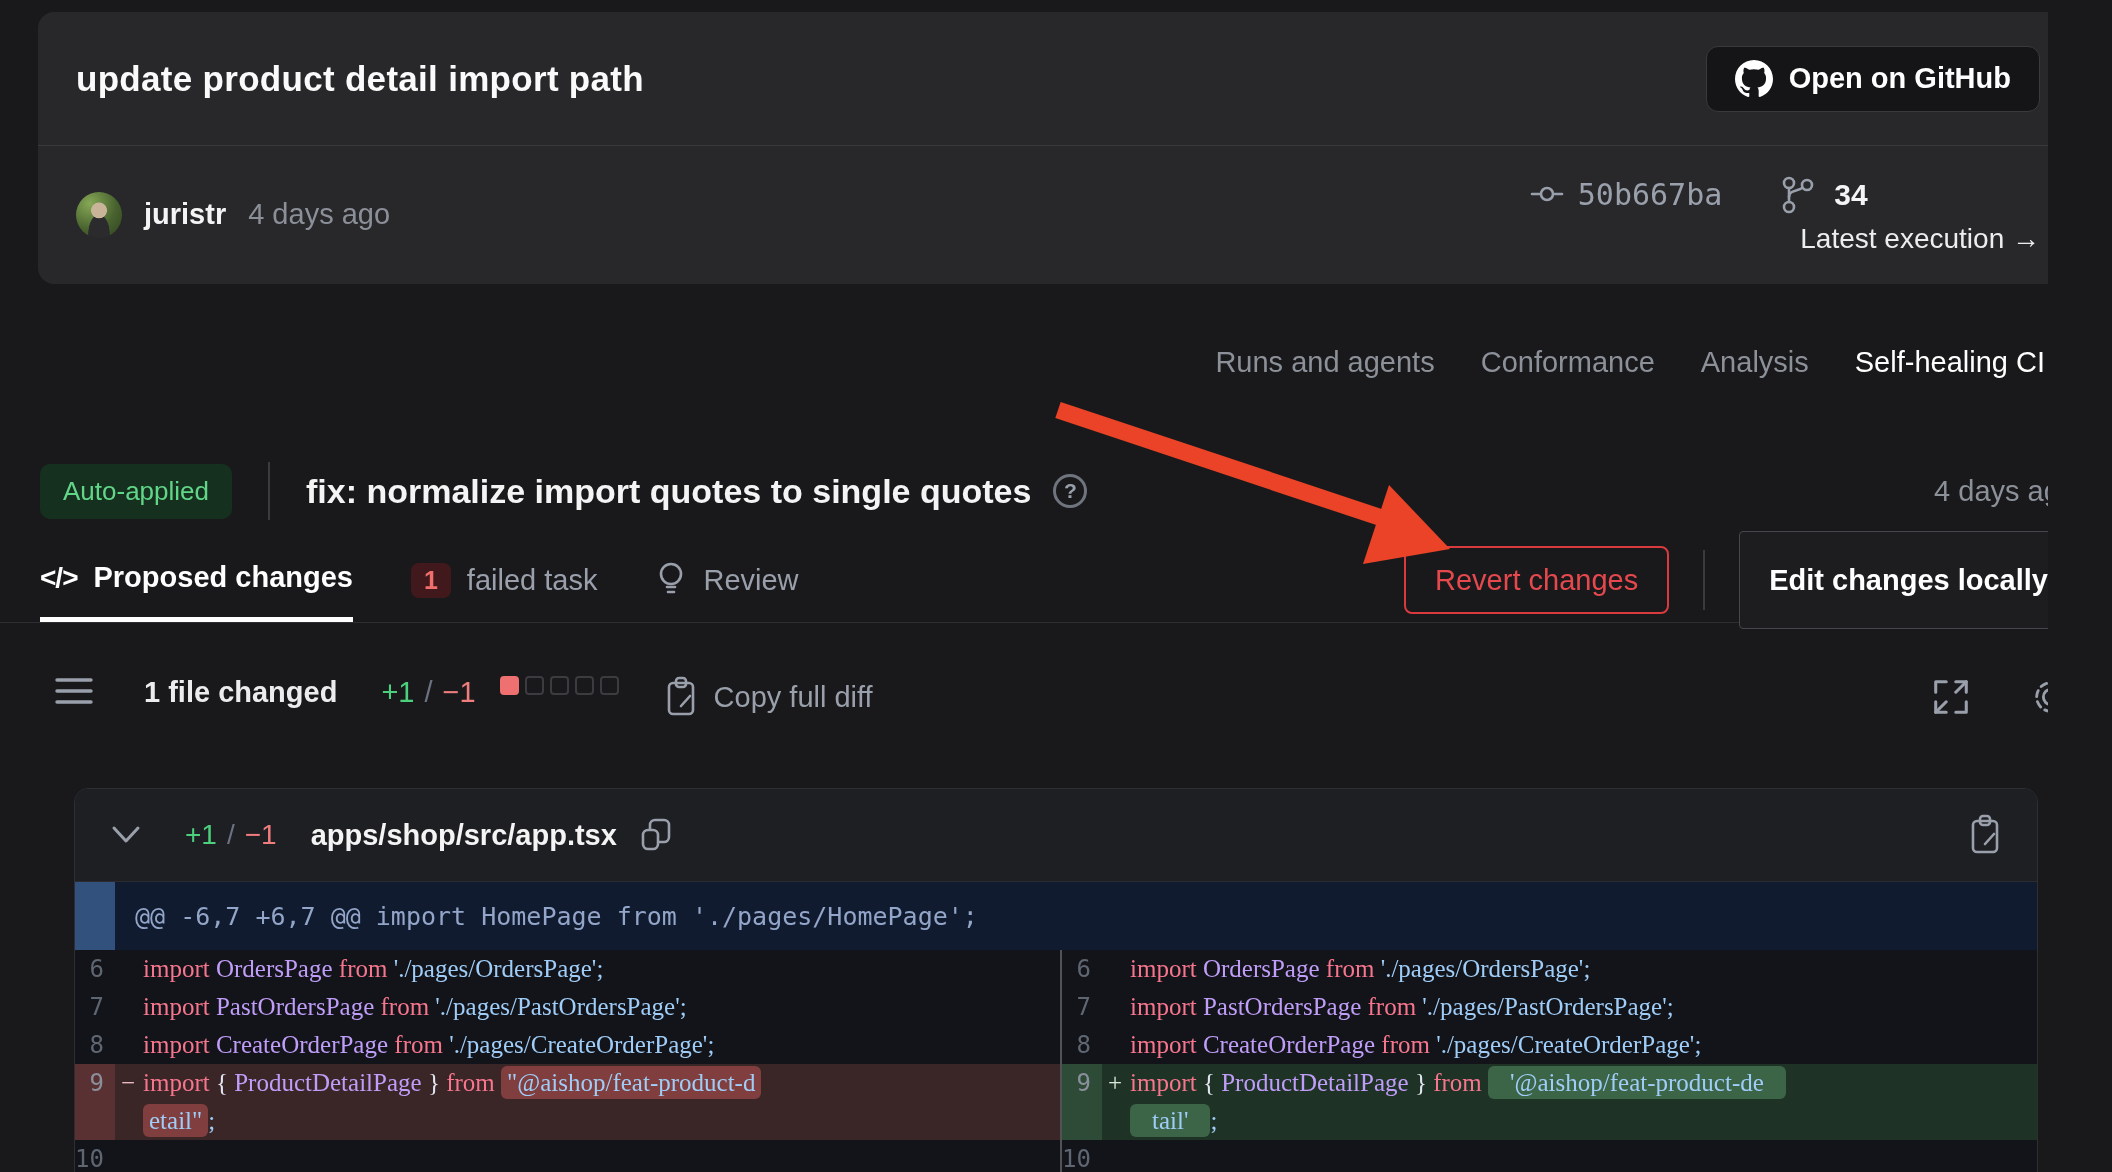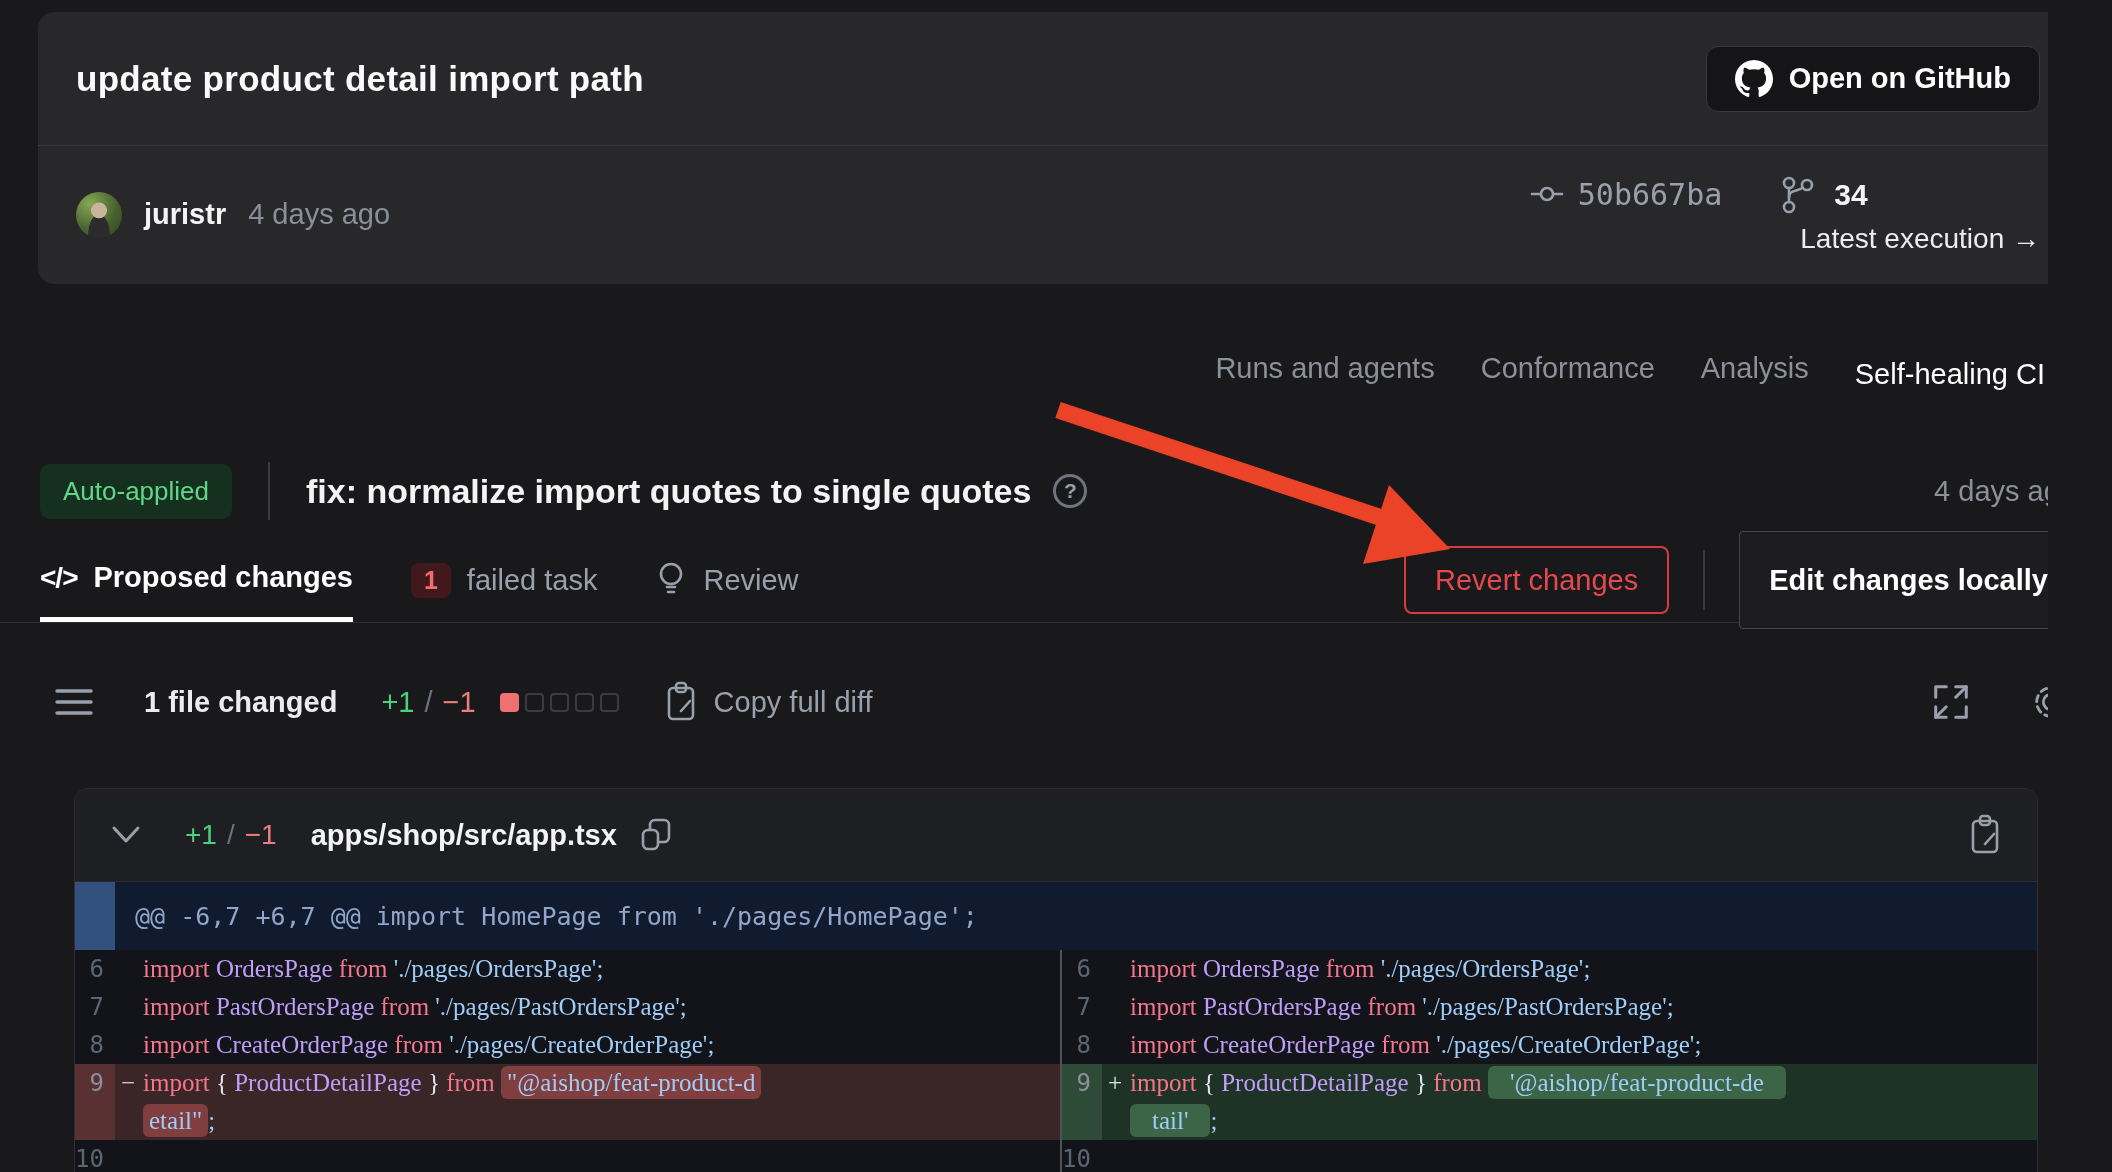--- a/index.html
+++ b/index.html
@@ -25,21 +25,21 @@
   .hash-group{display:flex;align-items:center;gap:14px;color:#9aa1ac;font-size:30px;
               font-family:"DejaVu Sans Mono",monospace;align-self:flex-start;margin-top:2px;}
   .exec-block{display:flex;flex-direction:column;}
   .exec-top{display:flex;align-items:center;gap:18px;font-size:30px;font-weight:700;color:#f4f4f5;}
   .exec-bottom{margin-top:8px;font-size:28px;color:#eceded;cursor:pointer;margin-left:20px;}
 
   
   .nav-row{position:absolute;top:346px;left:38px;width:2040px;display:flex;justify-content:flex-end;
            align-items:center;gap:46px;font-size:29px;color:#8b9099;}
   .nav-link{cursor:pointer;display:flex;align-items:center;}
-  .nav-link.active{color:#fff;margin-top:12px;}
+  .nav-link.active{color:#fff;}
   .nav-dot{width:18px;height:18px;border-radius:50%;background:#3b82f6;margin-left:15px;}
 
   
   .fix-row{position:absolute;top:456px;left:40px;width:2036px;height:70px;display:flex;align-items:center;}
   .badge{background:#16301f;color:#61d688;font-size:26px;padding:12px 23px;border-radius:10px;font-weight:500;}
   .vdiv{width:2px;height:58px;background:#3c3c40;margin:0 36px;}
   .fix-title{font-size:34px;font-weight:700;color:#f4f4f5;}
   .help{width:34px;height:34px;border:3px solid #6f747e;border-radius:50%;color:#9aa0ab;font-size:21px;font-weight:600;
         display:flex;align-items:center;justify-content:center;margin-left:22px;box-sizing:border-box;cursor:pointer;}
   .fix-time{margin-left:auto;font-size:29px;color:#8b9099;}
@@ -54,21 +54,21 @@
   .count-badge{background:#41191d;color:#ef6e6e;font-size:25px;padding:3px 13px;border-radius:8px;font-weight:600;}
   .tabs-border{height:1px;background:#2e2e32;}
   .actions{margin-left:auto;display:flex;align-items:center;}
   .btn-revert{border:2px solid #d93a3e;color:#e5484d;font-size:29px;padding:0 29px;height:64px;border-radius:8px;
               background:transparent;display:flex;align-items:center;cursor:pointer;}
   .actions-div{width:2px;height:60px;background:#3a3a3e;margin:0 34px;}
   .btn-edit{border:1px solid #46464c;background:#1d1d20;color:#fff;font-weight:700;font-size:29px;padding:16px 29px;
             height:64px;border-radius:4px;display:flex;align-items:center;cursor:pointer;}
 
   
-  .toolbar{position:absolute;top:676px;left:54px;width:2018px;height:52px;display:flex;align-items:center;}
+  .toolbar{position:absolute;top:676px;left:54px;width:2018px;height:52px;display:flex;align-items:flex-start;}
   .files-changed{margin-left:50px;font-size:29px;font-weight:600;color:#ececee;}
   .stat-add{margin-left:44px;font-size:29px;color:#4cd07d;}
   .stat-sep{margin:0 10px;font-size:29px;color:#6b7280;}
   .stat-del{font-size:29px;color:#ef7d7d;}
   .squares{display:flex;gap:6px;margin-left:24px;}
   .sq{width:19px;height:19px;border-radius:4px;border:2px solid #3c3c40;box-sizing:border-box;}
   .sq.filled{background:#ee7070;border-color:#ee7070;}
   .copy-diff{display:flex;align-items:center;gap:15px;margin-left:44px;color:#9aa0ab;font-size:29px;cursor:pointer;}
   .tb-right{margin-left:auto;display:flex;align-items:center;gap:58px;}
   .icon-btn{cursor:pointer;}

